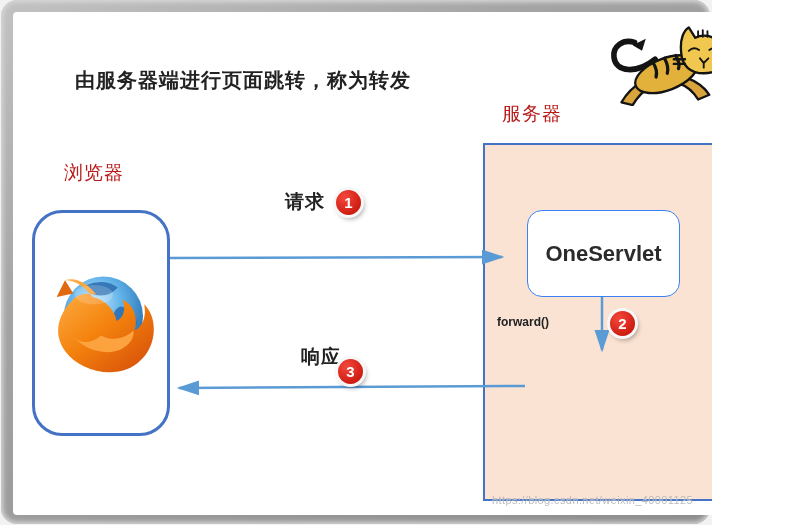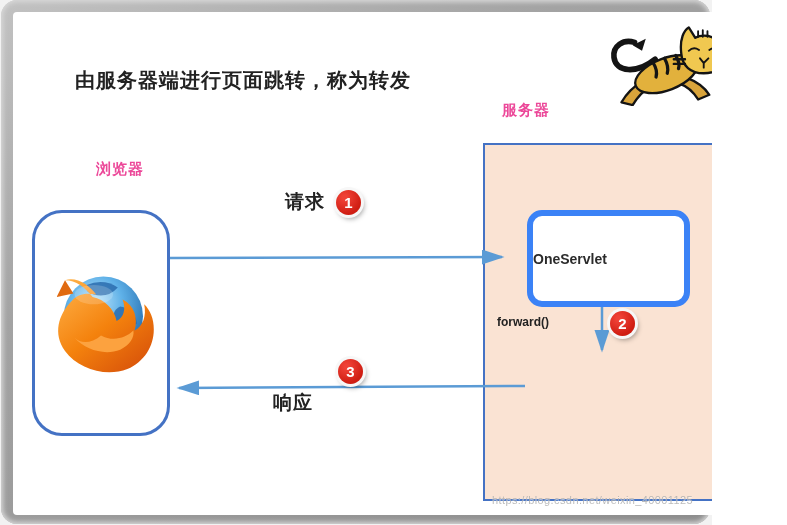--- a/index.html
+++ b/index.html
@@ -3,40 +3,40 @@
 <meta charset="utf-8">
 <style>
   html,body{margin:0;padding:0;background:#fff;font-family:"Liberation Sans","DejaVu Sans",sans-serif;}
   .stage{position:relative;width:712px;height:525px;overflow:hidden;background:#f2f2f2;}
   .frame{position:absolute;left:1px;top:0;right:2px;bottom:1px;border-radius:16px;
          background:linear-gradient(150deg,#c2c2c2 0%,#a3a3a3 35%,#8d8d8d 100%);
          box-shadow:0 0 5px 2px #d9d9d9 inset;}
   .page{position:absolute;left:13px;top:12px;width:762px;height:503px;background:#ffffff;border-radius:4px;}
 
   .title{position:absolute;left:62px;top:55px;font-size:20px;font-weight:bold;color:#222;letter-spacing:1px;}
-  .zone-label{position:absolute;font-size:15px;font-weight:bold;color:#ec4899;letter-spacing:1px;}
-  .browser-label{left:83px;top:148px;}
+  .zone-label{position:absolute;font-size:19px;font-weight:normal;color:#b91c1c;letter-spacing:1px;}
+  .browser-label{left:51px;top:148px;}
   .server-label{left:489px;top:89px;}
 
   .browser-box{position:absolute;left:19px;top:198px;width:132px;height:220px;background:#fff;
                border:3px solid #4472C4;border-radius:30px;display:flex;align-items:center;justify-content:center;z-index:3;}
 
   .server-box{position:absolute;left:470px;top:131px;width:273px;height:354px;background:#FAE3D3;
               border:2px solid #4472C4;z-index:1;}
 
-  .servlet{position:absolute;background:#fff;border:6px solid #3b82f6;border-radius:15px;
-           display:flex;align-items:center;justify-content:flex-start;font-size:14px;font-weight:bold;color:#2b2b2b;z-index:3;}
+  .servlet{position:absolute;background:#fff;border:1px solid #3b82f6;border-radius:15px;
+           display:flex;align-items:center;justify-content:center;font-size:22px;font-weight:bold;color:#2b2b2b;z-index:3;}
   .servlet-one{left:514px;top:198px;width:151px;height:85px;}
   .servlet-two{left:512px;top:345px;width:160px;height:88px;}
 
   .arrows{position:absolute;left:0;top:0;width:762px;height:503px;z-index:2;pointer-events:none;}
 
   .flow-label{position:absolute;font-size:19px;font-weight:bold;color:#222;z-index:4;letter-spacing:1px;}
   .label-request{left:272px;top:177px;}
-  .label-response{left:260px;top:332px;margin-top:46px;}
+  .label-response{left:288px;top:332px;}
   .label-forward{left:484px;top:303px;font-size:12px;letter-spacing:0;}
 
   .badge{position:absolute;width:25px;height:25px;border-radius:50%;z-index:4;
          background:radial-gradient(circle at 35% 30%,#ef4136 10%,#cf1d12 70%);
          color:#fff;font-weight:bold;font-size:15px;line-height:25px;text-align:center;
          box-shadow:0 0 0 3px #f7f7f7,2px 3px 5px 1px rgba(0,0,0,0.35);}
   .badge-1{left:323px;top:178px;}
   .badge-2{left:597px;top:299px;}
   .badge-3{left:325px;top:347px;}
 

